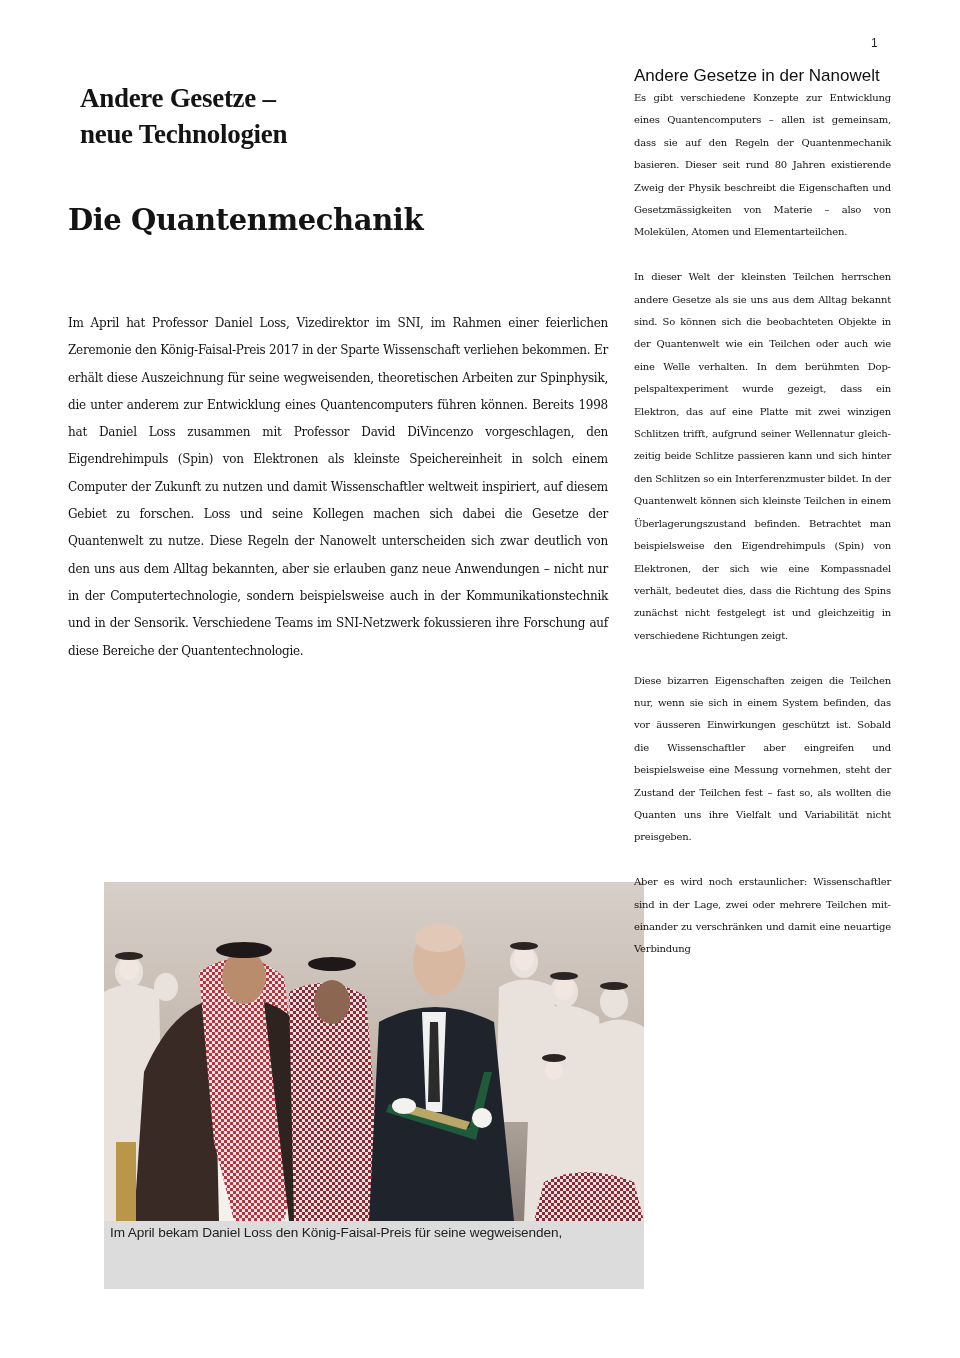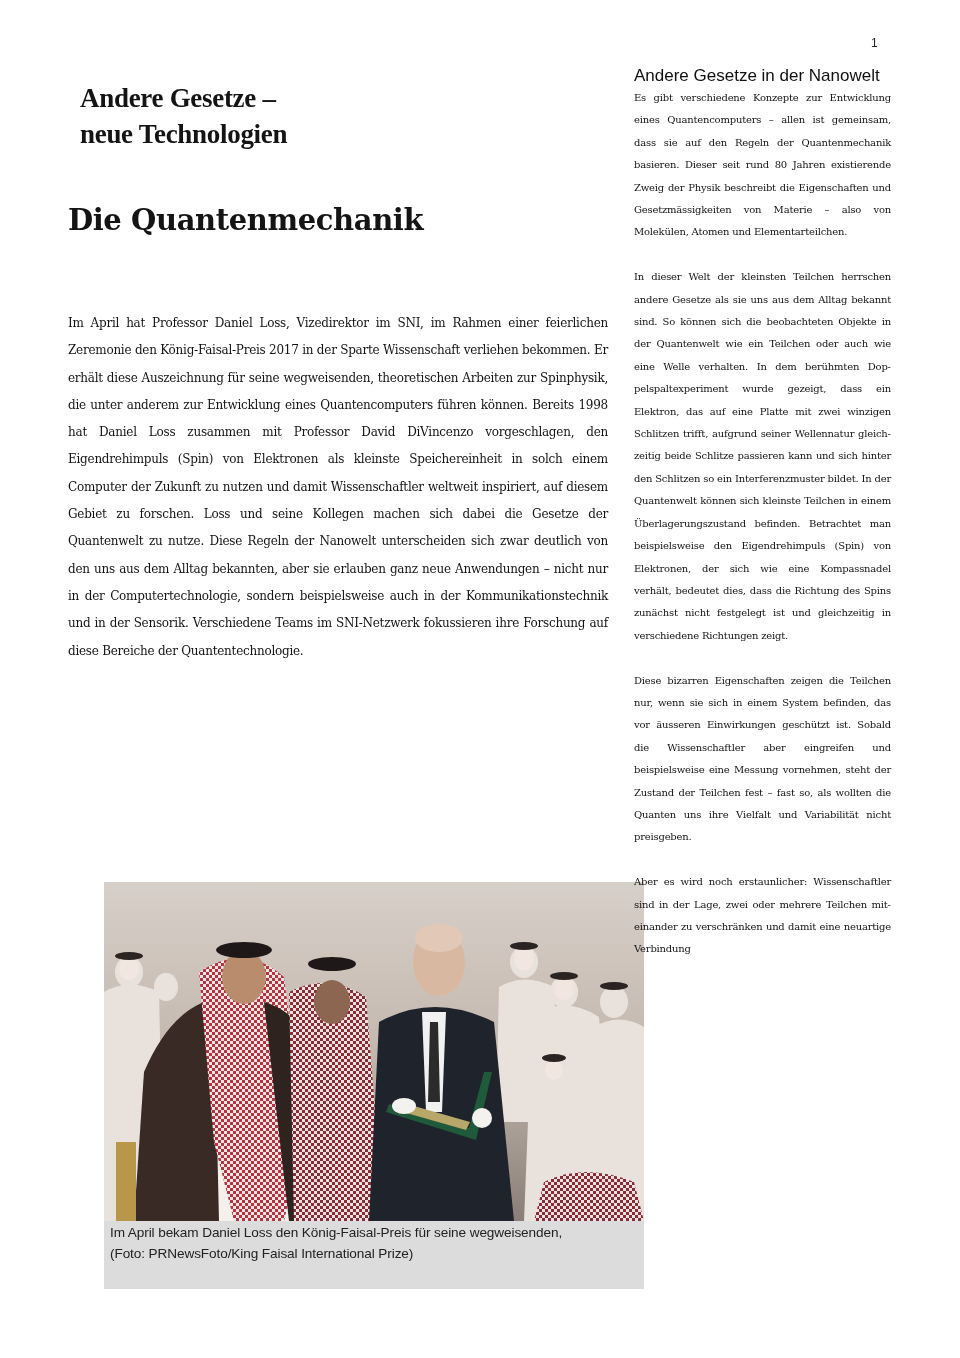--- a/index.html
+++ b/index.html
@@ -107,21 +107,20 @@
       <ellipse cx="300" cy="224" rx="12" ry="8" fill="#f4f2ef"></ellipse>
       <ellipse cx="378" cy="236" rx="10" ry="10" fill="#f4f2ef"></ellipse>
 
       <path d="M440 300 Q480 280 530 300 L540 339 L430 339 Z" fill="url(#checkdark)"></path>
 
       <rect x="12" y="260" width="20" height="79" fill="#b8964a"></rect>
     </svg>
   </div>
   <div class="caption">
     <div>Im April bekam Daniel Loss den König-Faisal-Preis für seine wegweisenden,</div>
-    <div>(Foto: PRNewsFoto/King Faisal International Prize)</div>
   </div>
 </div>
 
 <div class="side-col">
   <h3 class="side-heading">Andere Gesetze in der Nanowelt</h3>
   <p class="side-para">Es gibt verschiedene Konzepte zur Entwicklung eines Quantencom­puters – allen ist gemeinsam, dass sie auf den Regeln der Quantenme­chanik basieren. Dieser seit rund 80 Jahren existierende Zweig der Physik beschreibt die Eigenschaften und Gesetzmässigkeiten von Mate­rie – also von Molekülen, Atomen und Elementarteilchen.</p>
   <p class="side-para">In dieser Welt der kleinsten Teil­chen herrschen andere Gesetze als sie uns aus dem Alltag bekannt sind. So können sich die beobachteten Objekte in der Quantenwelt wie ein Teilchen oder auch wie eine Welle verhalten. In dem berühmten Dop­pelspaltexperiment wurde gezeigt, dass ein Elektron, das auf eine Platte mit zwei winzigen Schlitzen trifft, aufgrund seiner Wellennatur gleich­zeitig beide Schlitze passieren kann und sich hinter den Schlitzen so ein Interferenzmuster bildet. In der Quantenwelt können sich kleinste Teilchen in einem Überlagerungs­zustand befinden. Betrachtet man beispielsweise den Eigendrehim­puls (Spin) von Elektronen, der sich wie eine Kompassnadel verhält, bedeutet dies, dass die Richtung des Spins zunächst nicht festgelegt ist und gleichzeitig in verschiedene Richtungen zeigt.</p>
   <p class="side-para">Diese bizarren Eigenschaften zei­gen die Teilchen nur, wenn sie sich in einem System befinden, das vor äusseren Einwirkungen geschützt ist. Sobald die Wissenschaftler aber eingreifen und beispielsweise eine Messung vornehmen, steht der Zustand der Teilchen fest – fast so, als wollten die Quanten uns ihre Vielfalt und Variabilität nicht preis­geben.</p>
   <p class="side-para">Aber es wird noch erstaunlicher: Wissenschaftler sind in der Lage, zwei oder mehrere Teilchen mit­einander zu verschränken und damit eine neuartige Verbindung</p>
 </div>

